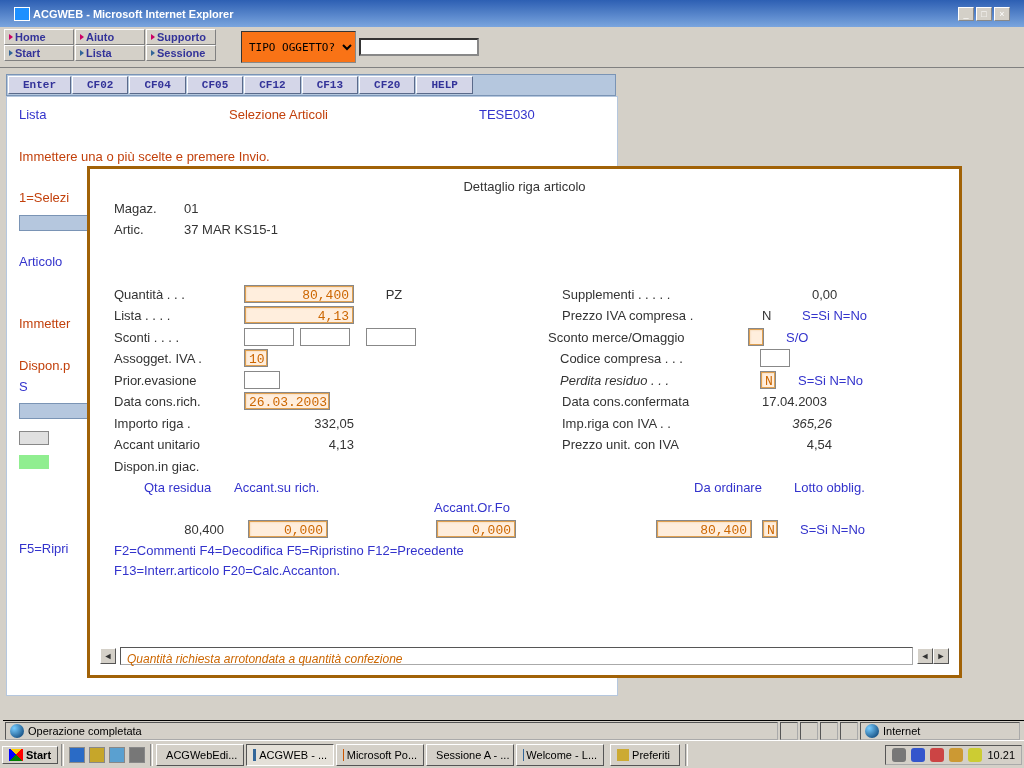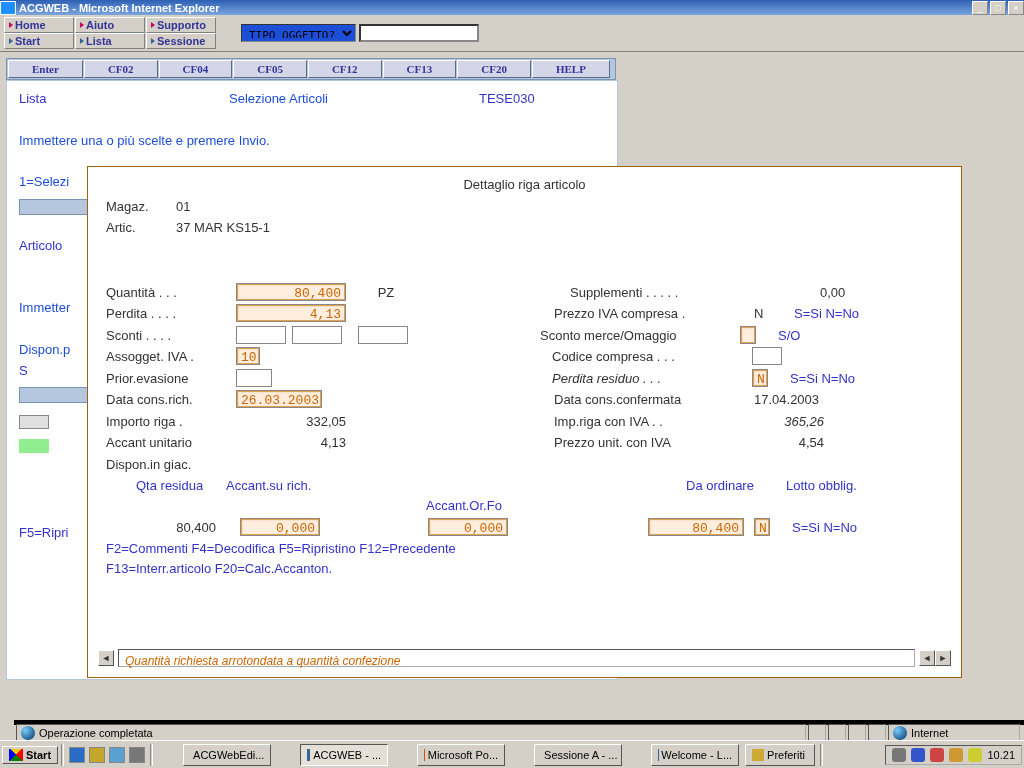--- a/index.html
+++ b/index.html
@@ -1,56 +1,56 @@
 <!DOCTYPE html>
 <html><head>
 <meta charset="utf-8">
 <style>
 * { margin: 0; padding: 0; box-sizing: border-box; font-family: "MS Sans Serif", Tahoma, sans-serif; }
 body { width: 1024px; height: 768px; background: #d4d0c8; overflow: hidden; font-size: 11px; position: relative; }
-.titlebar { height: 15px; background: linear-gradient(180deg, #2d5fb3, #7aa5de); color: #fff; display: flex; align-items: center; padding: 0 0; }
+.titlebar { height: 27px; background: linear-gradient(180deg, #2d5fb3, #7aa5de); color: #fff; display: flex; align-items: center; padding: 0 14px; }
 .titlebar-icon { width: 16px; height: 14px; background: #1e90ff; margin-right: 3px; display: inline-block; border: 1px solid #fff; }
 .titlebar-text { font-weight: bold; font-size: 11px; flex: 1; }
 .win-btns { display: flex; gap: 2px; }
 .win-btn { width: 16px; height: 14px; background: #d4d0c8; border: 1px solid #fff; border-right-color: #888; border-bottom-color: #888; font-size: 9px; text-align: center; line-height: 12px; cursor: pointer; }
 .menubar { background: #d4d0c8; display: flex; padding: 2px 4px; border-bottom: 1px solid #808080; }
 .menubar-col { display: flex; flex-direction: column; margin-right: 1px; }
 .menubar-item { width: 70px; padding: 1px 4px; border: 1px solid #fff; border-right-color: #808080; border-bottom-color: #808080; font-size: 11px; color: #333399; font-weight: bold; cursor: pointer; display: flex; align-items: center; }
 .menubar-item::before { content: ""; width: 0; height: 0; border-left: 4px solid #cc0066; border-top: 3px solid transparent; border-bottom: 3px solid transparent; margin-right: 2px; }
 .menubar-item.blue::before { border-left-color: #336699; }
 .query-area { display: inline-flex; align-items: center; margin-left: 20px; }
-.query-select { border: 1px inset #888; background: #1d4ed8; font-family: monospace; font-size: 11px; padding: 3px; height: 18px; }
+.query-select { border: 1px inset #888; background: #f97316; font-family: monospace; font-size: 11px; padding: 3px; height: 32px; }
 .query-input { border: 2px inset #888; background: #fff; width: 120px; height: 18px; margin-left: 3px; }
 .query-row { display: flex; align-items: center; padding: 2px 4px; background: #d4d0c8; border-bottom: 1px solid #fff; }
 .content-area { position: relative; padding: 6px; }
 .fkey-bar { display: flex; gap: 1px; background: #b5c7de; border: 1px solid #7a94b5; padding: 1px; width: 610px; }
-.fkey-btn { background: #d4d6e8; border: 1px solid #fff; border-right-color: #5a6a8a; border-bottom-color: #5a6a8a; color: #333399; font-weight: bold; font-size: 11px; padding: 2px 23px; cursor: pointer; font-family: Liberation Serif, serif; }
+.fkey-btn { background: #d4d6e8; border: 1px solid #fff; border-right-color: #5a6a8a; border-bottom-color: #5a6a8a; color: #333399; font-weight: bold; font-size: 11px; padding: 2px 14px; cursor: pointer; font-family: Liberation Mono, monospace; }
 .screen { width: 612px; min-height: 600px; background: #fff; border: 1px solid #b5c7de; font-family: "Courier New", monospace; font-size: 13px; color: #3333cc; padding: 8px 12px; line-height: 1.6; }
-.screen .darktext { color: #1d4ed8; }
+.screen .darktext { color: #c2410c; }
 .list-header-bar { background: #b5c7de; height: 16px; margin-top: 6px; border: 1px solid #7a94b5; width: 100%; }
 .small-gray { background: #e0e0e0; width: 30px; height: 14px; border: 1px solid #888; display: inline-block; margin-top: 12px; }
 .small-green { background: #90ee90; width: 30px; height: 14px; display: inline-block; margin-top: 2px; }
-.detail-window { position: absolute; left: 87px; top: 166px; width: 875px; height: 512px; background: #fff; border: 1px solid #a16207; font-family: "Courier New", monospace; font-size: 13px; color: #333; padding: 8px 18px; line-height: 1.5; }
+.detail-window { position: absolute; left: 87px; top: 166px; width: 875px; height: 512px; background: #fff; border: 3px solid #a16207; font-family: "Courier New", monospace; font-size: 13px; color: #333; padding: 8px 24px; line-height: 1.5; }
 .detail-title { text-align: center; color: #333; margin-bottom: 0; }
 .dw-row { display: flex; margin: 2px 0; }
 .dw-label { color: #333; }
 .dw-blue { color: #3333cc; }
 .dw-orange { color: #cc6600; font-weight: normal; }
 .dw-input { display: inline-block; border: 1px solid #888; box-shadow: inset 1px 1px 0 #fff; height: 18px; text-align: right; padding: 0 4px; font-family: "Courier New", monospace; font-size: 13px; }
 .dw-statusbar { position: absolute; left: 10px; right: 10px; bottom: 10px; display: flex; align-items: center; }
 .dw-arrowbtn { width: 16px; height: 16px; background: #d4d0c8; border: 1px solid #fff; border-right-color: #555; border-bottom-color: #555; text-align: center; font-size: 9px; line-height: 14px; cursor: pointer; }
 .dw-statusinput { flex: 1; border: 1px inset #aaa; background: #fff; font-style: italic; color: #cc6600; padding: 2px 6px; margin: 0 4px; height: 18px; font-family: Tahoma, sans-serif; font-size: 12px; }
-footer.statusbar { position: absolute; left: 14px; right: 0; bottom: 28px; height: 20px; background: #d4d0c8; border-top: 5px solid #000000; display: flex; align-items: center; padding: 0 2px; font-size: 11px; }
+footer.statusbar { position: absolute; left: 3px; right: 0; bottom: 28px; height: 20px; background: #d4d0c8; border-top: 1px solid #000000; display: flex; align-items: center; padding: 0 2px; font-size: 11px; }
 .status-cell { border: 1px inset #aaa; padding: 1px 4px; margin-right: 2px; height: 18px; display: flex; align-items: center; }
 .taskbar { position: absolute; left: 0; right: 0; bottom: 0; height: 28px; background: #d4d0c8; border-top: 1px solid #fff; display: flex; align-items: center; padding: 0 2px; font-size: 11px; }
 .start-btn { display: flex; align-items: center; gap: 3px; border: 1px solid #fff; border-right-color: #555; border-bottom-color: #555; padding: 2px 6px; font-weight: bold; cursor: pointer; }
 .win-flag { width: 14px; height: 12px; background: conic-gradient(from 45deg, red 0 25%, green 0 50%, blue 0 75%, #ffcc00 0); }
 .ql-sep { width: 3px; height: 22px; border-left: 1px solid #888; border-right: 1px solid #fff; margin: 0 3px; }
 .ql-icon { width: 16px; height: 16px; margin: 0 2px; background: #336699; border: 1px solid #888; cursor: pointer; }
-.task-btn { border: 1px solid #fff; border-right-color: #555; border-bottom-color: #555; padding: 2px 6px; width: 88px; overflow: hidden; white-space: nowrap; margin-right: 2px; cursor: pointer; display: flex; align-items: center; gap: 3px; height: 22px; margin-left: 27px; }
+.task-btn { border: 1px solid #fff; border-right-color: #555; border-bottom-color: #555; padding: 2px 6px; width: 88px; overflow: hidden; white-space: nowrap; margin-right: 2px; cursor: pointer; display: flex; align-items: center; gap: 3px; height: 22px; }
 .task-btn.active { border: 1px solid #555; border-right-color: #fff; border-bottom-color: #fff; background: #e4e0d8; }
 .task-icon { width: 12px; height: 12px; background: #336699; display: inline-block; }
 .tray { margin-left: auto; border: 1px inset #aaa; padding: 2px 6px; display: flex; align-items: center; gap: 5px; font-size: 11px; }
 .tray-icon { width: 14px; height: 14px; background: #3333cc; border-radius: 3px; }
 .hl-orange { background: #fed; box-shadow: 0 0 0 1px #e0a050 inset, 1px 1px 2px rgba(200,120,0,.3) inset; }
 .globe-ico { width: 14px; height: 14px; border-radius: 50%; background: radial-gradient(circle at 30% 30%, #7cf, #036); display: inline-block; }
 </style>
 </head>
 <body>
 
@@ -139,27 +139,27 @@
   <div class="dw-row">
       <span style="width:70px;"></span>
     </div>
   <br><br>
 
   <div class="dw-row">
     <span class="dw-label" style="width:130px;">Quantità . . .</span>
     <span class="dw-input hl-orange dw-orange" style="width:110px;">80,400</span>
     <span style="width:80px; text-align:center;">PZ</span>
     <span style="width:128px;"></span>
-    <span class="dw-label" style="width:200px;margin-left:16px;">Supplementi . . . . .</span>
+    <span class="dw-label" style="width:200px;">Supplementi . . . . .</span>
     <span style="width:50px;"></span>
     <span>0,00</span>
   </div>
 
   <div class="dw-row">
-    <span class="dw-label" style="width:130px;">Perdita  . . . .</span>
+    <span class="dw-label" style="width:130px;">Lista  . . . .</span>
     <span class="dw-input hl-orange dw-orange" style="width:110px;">4,13</span>
     <span style="width:208px;"></span>
     <span class="dw-label" style="width:200px;">Prezzo IVA compresa .</span>
     <span style="width:40px;">N</span>
     <span class="dw-blue">S=Si  N=No</span>
   </div>
 
   <div class="dw-row">
     <span class="dw-label" style="width:130px;">Sconti  . . . .</span>
     <span class="dw-input" style="width:50px;"></span>
@@ -259,21 +259,21 @@
 
 <footer class="statusbar">
   <div class="status-cell" style="flex:1;">
     <span class="globe-ico" style="margin-right:4px;"></span>
     <span>Operazione completata</span>
   </div>
   <div class="status-cell" style="width:18px;"></div>
   <div class="status-cell" style="width:18px;"></div>
   <div class="status-cell" style="width:18px;"></div>
   <div class="status-cell" style="width:18px;"></div>
-  <div class="status-cell" style="width:132px;">
+  <div class="status-cell" style="width:160px;">
     <span class="globe-ico" style="margin-right:4px;"></span>
     <span>Internet</span>
   </div>
 </footer>
 
 <div class="taskbar">
   <div class="start-btn">
     <span class="win-flag"></span>
     <span>Start</span>
   </div>

